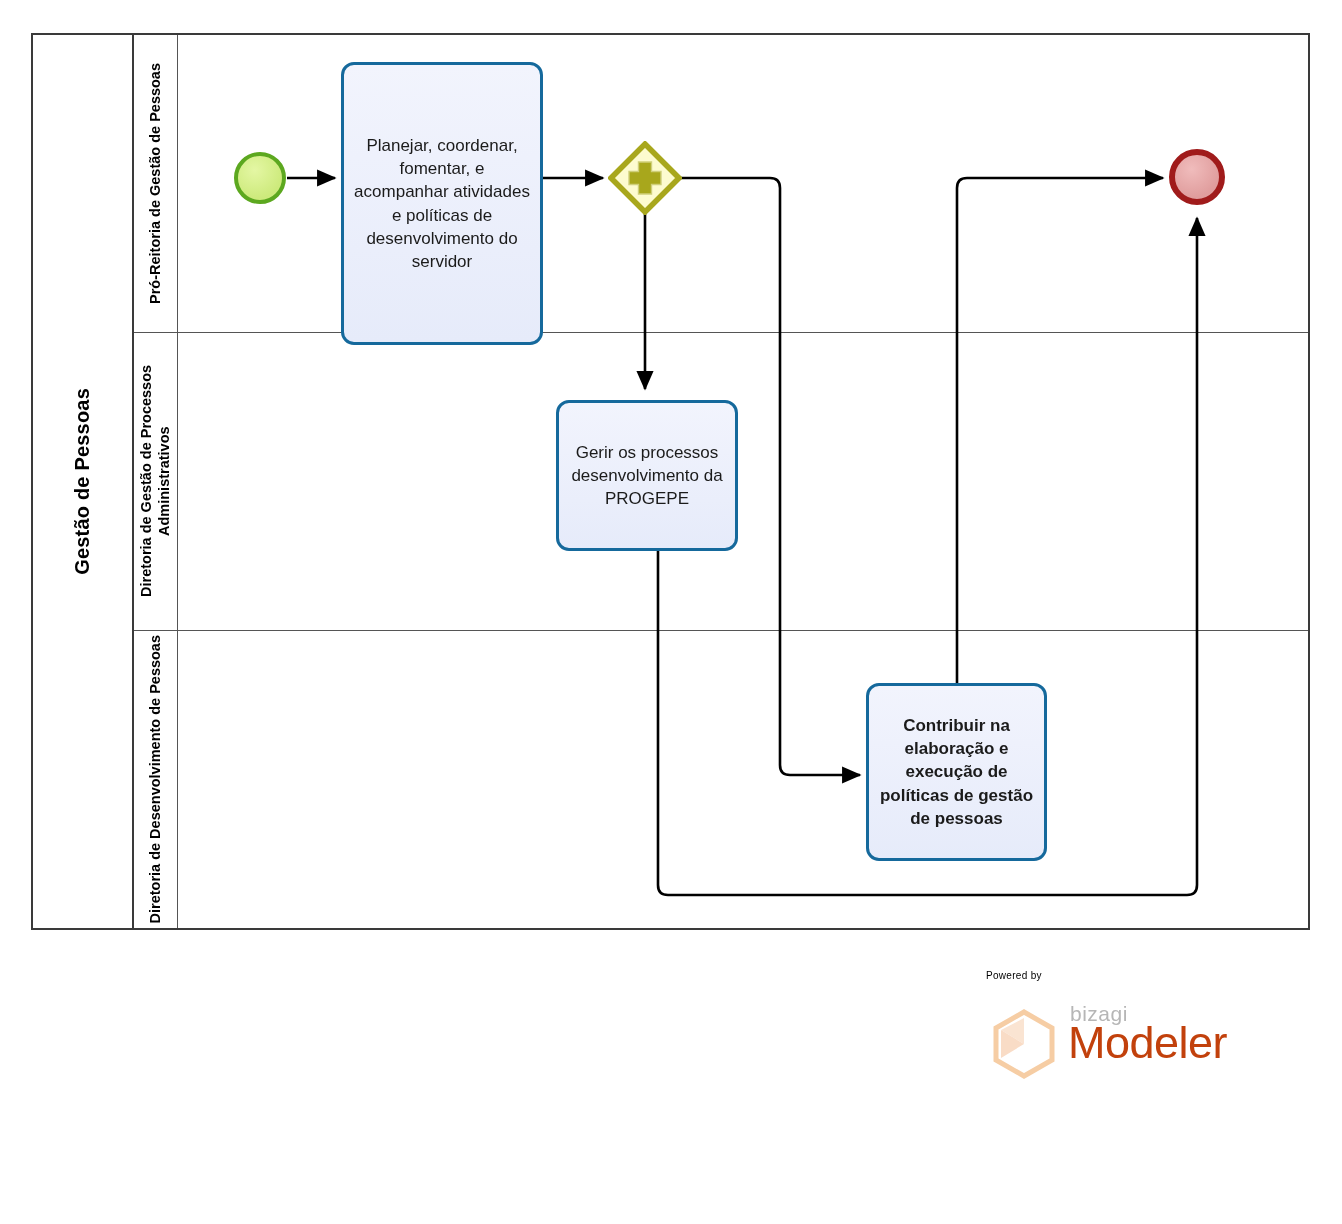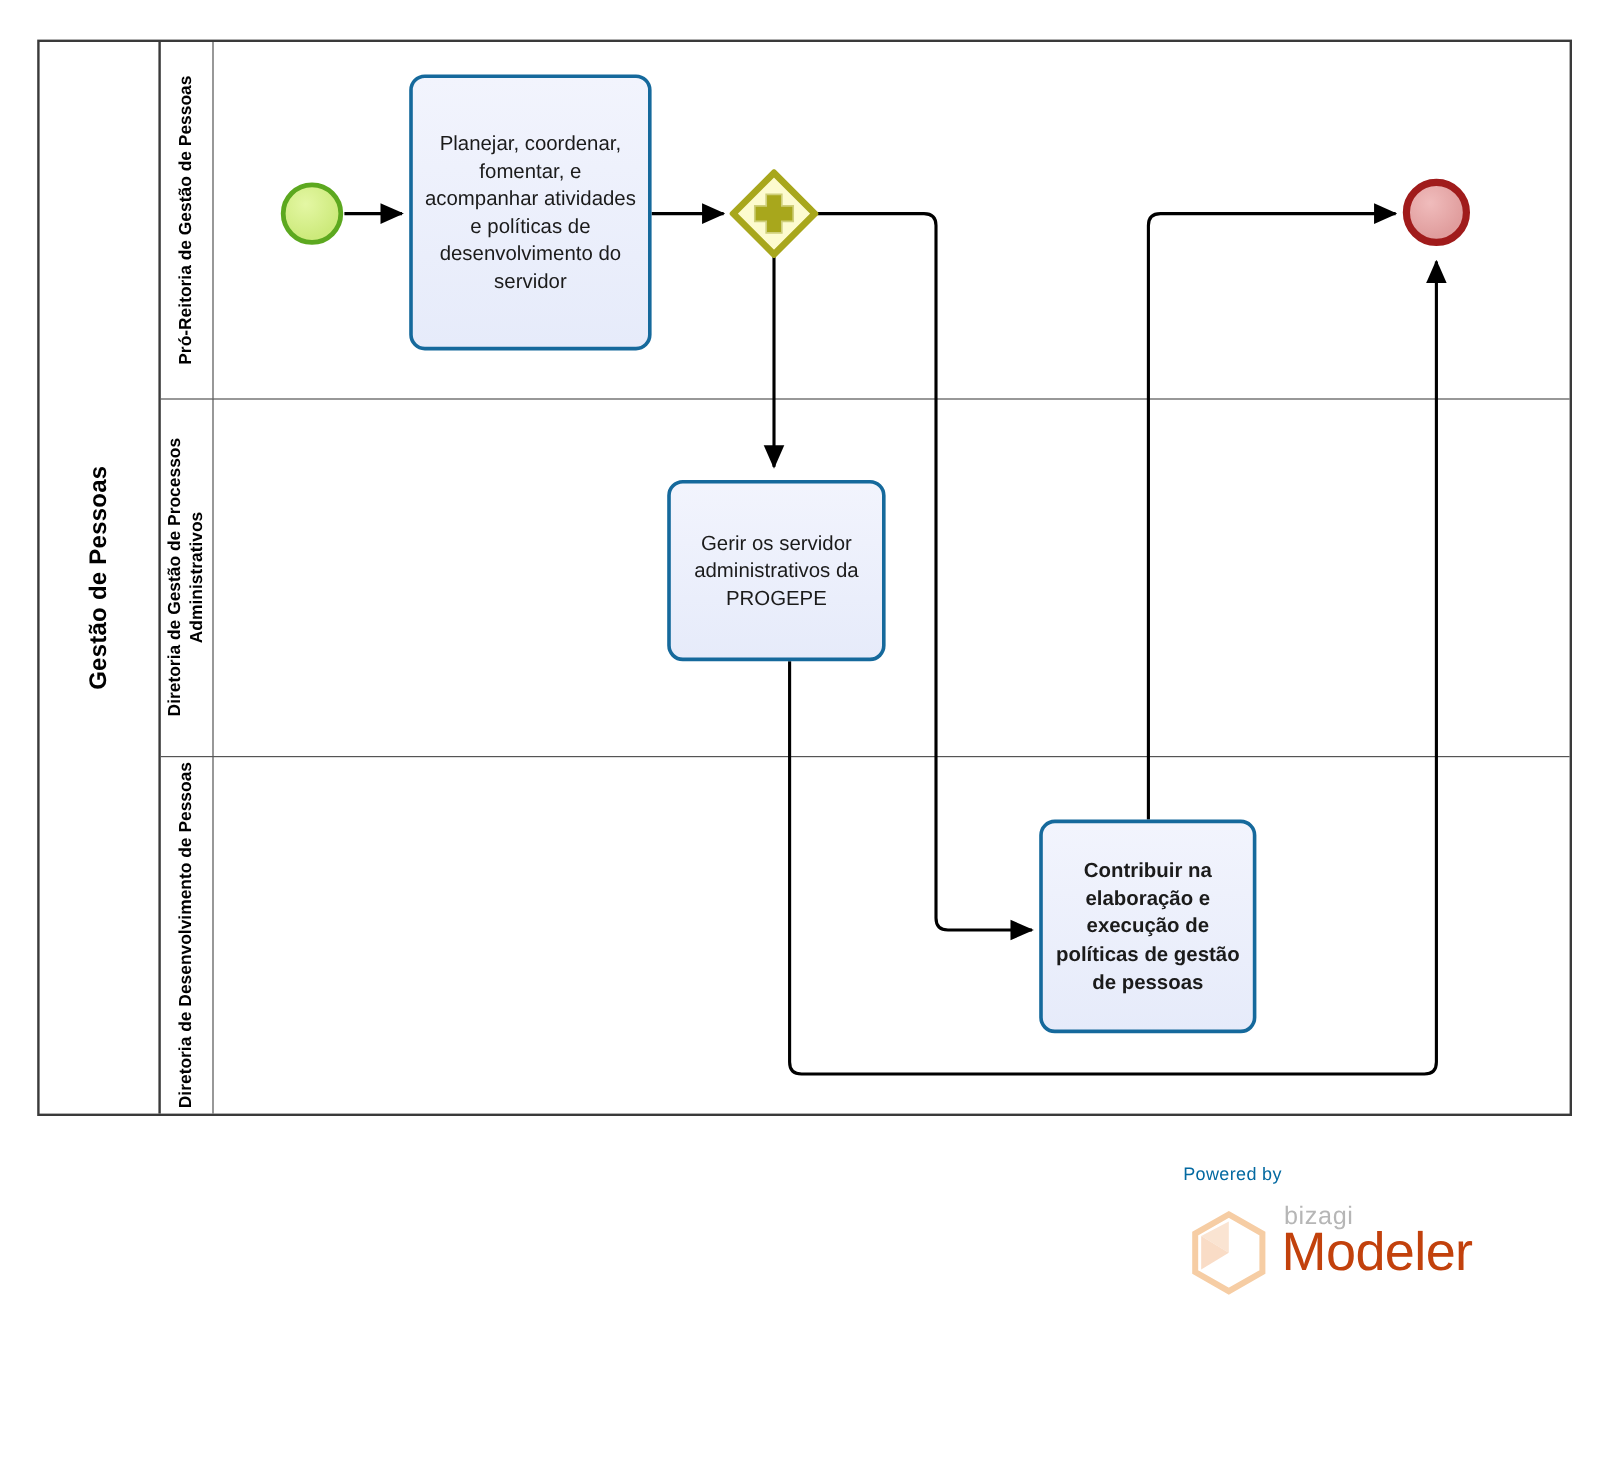--- a/index.html
+++ b/index.html
@@ -95,21 +95,21 @@
 
   
   #wires{position:absolute;left:0;top:0;width:1342px;height:1224px;pointer-events:none;}
 
   
   .watermark{
     position:absolute;left:986px;top:970px;width:260px;height:100px;
   }
   .wm-powered{
     position:absolute;left:0;top:0;
-    font-size:15px;color:#0369a1;letter-spacing:0.3px;text-align:right;
+    font-size:10px;color:#000000;letter-spacing:0.3px;text-align:right;
   }
   .wm-bizagi{
     position:absolute;left:84px;top:32px;
     font-size:21px;color:#b6b6b6;letter-spacing:0.5px;
   }
   .wm-modeler{
     position:absolute;left:82px;top:47px;
     font-size:45px;color:#c2410c;letter-spacing:-0.5px;
   }
   .wm-hex{position:absolute;left:2px;top:38px;width:72px;height:72px;}
@@ -170,34 +170,34 @@
       <path d="M 957 683 L 957 188 Q 957 178 967 178 L 1163 178" marker-end="url(#arrow)"></path>
 
       <path d="M 658 551 L 658 885 Q 658 895 668 895 L 1187 895 Q 1197 895 1197 885 L 1197 218" marker-end="url(#arrow)"></path>
     </g>
   </svg>
 
   <div class="event start-event" style="left:234px;top:152px;">
     
   </div>
 
-  <div class="task" style="left:341px;top:62px;width:202px;height:230px;">
+  <div class="task" style="left:341px;top:62px;width:202px;height:283px;">
     <span>Planejar, coordenar, fomentar, e acompanhar atividades e políticas de desenvolvimento do servidor</span>
   </div>
 
   <div class="gateway" style="left:608px;top:141px;">
     <svg width="74" height="74" viewBox="0 0 74 74" xmlns="http://www.w3.org/2000/svg">
       <polygon points="37,3 71,37 37,71 3,37" fill="#fdfbcf" stroke="#a8a71c" stroke-width="5.5" stroke-linejoin="miter"></polygon>
       <path d="M 30.5 21 L 43.5 21 L 43.5 30.5 L 53 30.5 L 53 43.5 L 43.5 43.5 L 43.5 53 L 30.5 53 L 30.5 43.5 L 21 43.5 L 21 30.5 L 30.5 30.5 Z" fill="#a8a71c" stroke="#cfcf7a" stroke-width="1.4"></path>
     </svg>
     
   </div>
 
   <div class="task" style="left:556px;top:400px;width:182px;height:151px;">
-    <span>Gerir os servidor administrativos da PROGEPE</span>
+    <span>Gerir os processos desenvolvimento da PROGEPE</span>
   </div>
 
   <div class="task" style="left:866px;top:683px;width:181px;height:178px;font-weight:bold;">
     <span>Contribuir na elaboração e execução de políticas de gestão de pessoas</span>
   </div>
 
   <div class="event end-event" style="left:1169px;top:149px;">
     
   </div>
 

